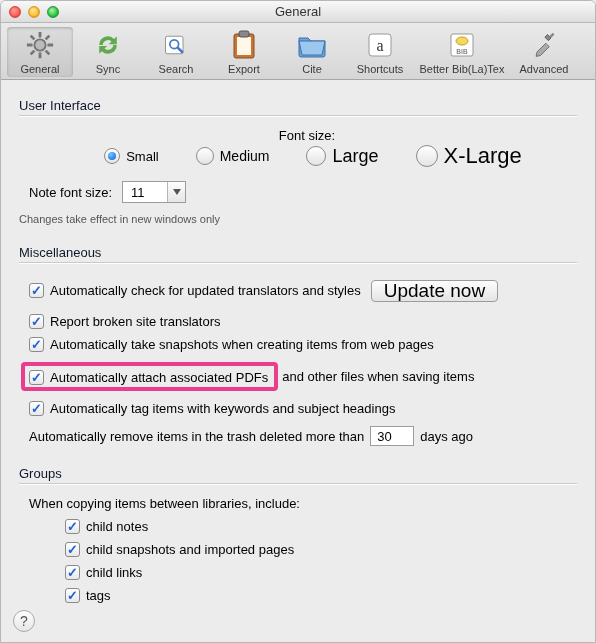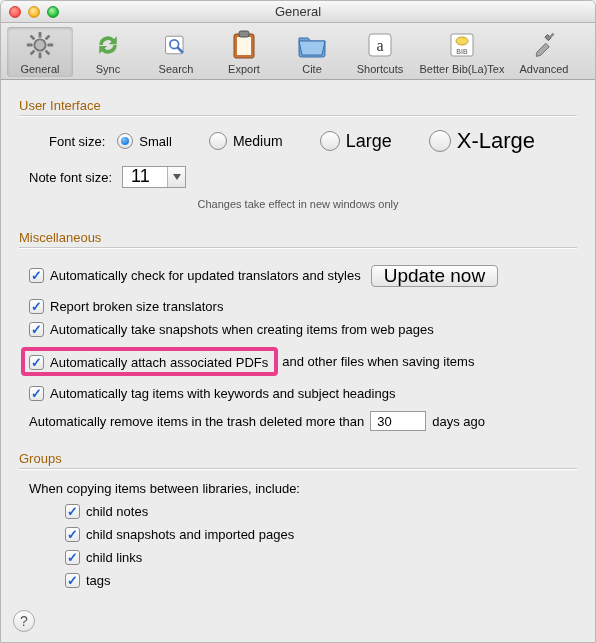--- a/index.html
+++ b/index.html
@@ -68,36 +68,36 @@
     width: 32px; height: 32px;
     display: flex; align-items: center; justify-content: center;
   }
   .tool .tlabel { margin-top: 2px; }
   .content {
     background: #ececec;
     padding: 18px 18px 12px 18px;
   }
   .section-header {
     font-size: 13px;
-    color: #a16207;
+    color: #0f172a;
     margin-bottom: 2px;
     margin-top: 20px;
   }
   .section-header.first { margin-top: 0; }
   .hr {
     height: 1px; background: #c9c9c9;
     box-shadow: 0 1px 0 #fff;
     margin-bottom: 12px;
   }
   .row {
     display: flex;
     align-items: center;
     margin: 6px 0;
   }
-  .indent { padding-left: 30px; }
+  .indent { padding-left: 30px; flex-direction: column; }
   .indent2 { padding-left: 46px; }
   .indent3 { padding-left: 10px; }
   .label { font-size: 13px; }
   .radio-group { display: flex; align-items: center; gap: 18px; }
   .radio-group.large { gap: 37px; }
   .radio { display: inline-flex; align-items: center; gap: 6px; }
   .radio-dot {
     width: 16px; height: 16px; border-radius: 50%;
     border: 1px solid #8a8a8a;
     background: linear-gradient(#fff,#e4e4e4);
@@ -109,37 +109,36 @@
     display:none;
   }
   .radio.selected .radio-dot .inner { display:block; }
   .radio.lg .radio-dot { width:18px;height:18px; }
   .radio.lg .rlabel { font-size: 14px; }
   .radio.xl .radio-dot { width:20px;height:20px; }
   .radio.xl .rlabel { font-size: 18px; }
   .radio.xxl .radio-dot { width:22px;height:22px; }
   .radio.xxl .rlabel { font-size: 22px; font-weight: 500;}
   .select {
-    display:inline-flex; align-items:flex-end;
+    display:inline-flex; align-items:center;
     border: 1px solid #9b9b9b;
     background: #fff;
     height: 22px;
-    font-size: 18px;
+    font-size: 13px;
   }
   .select .val { padding: 0 8px; min-width: 44px; }
   .select .arrow {
     width: 18px; height: 100%;
     border-left: 1px solid #b5b5b5;
     display:flex;align-items:center;justify-content:center;
     background: linear-gradient(#fdfdfd,#e6e6e6);
   }
   .note {
     font-size: 11px; color: #555;
     margin-top: 10px;
-    text-align: center;
   }
   .check {
     display: flex; align-items: center; gap: 6px;
     margin: 8px 0;
     font-size: 13px;
   }
   .check .box {
     width: 15px; height: 15px;
     border: 1px solid #8a8a8a;
     border-radius: 3px;
@@ -154,21 +153,21 @@
     border: 1px solid #9b9b9b;
     border-radius: 4px;
     background: linear-gradient(#fefefe,#e4e4e4);
     font-size: 19px;
     margin-left: 10px;
   }
   .numbox {
     display:inline-block;
     border:1px solid #9b9b9b;
     background:#fff;
-    height: 20px; width: 56px;
+    height: 20px; width: 44px;
     padding: 0 6px;
     font-size: 13px;
     line-height: 20px;
     margin: 0 6px;
   }
   .highlight-box {
     border: 4px solid #e83e8c;
     border-radius: 4px;
     padding: 4px 6px 2px 4px;
     display: inline-flex;
@@ -362,21 +361,21 @@
         <span>Automatically check for updated translators and styles</span>
       </div>
       <span class="btn">Update now</span>
     </div>
 
     <div class="indent3">
       <div class="check">
         <span class="box">
             <span class="tick">✓</span>
           </span>
-        <span>Report broken size translators</span>
+        <span>Report broken site translators</span>
       </div>
       <div class="check">
         <span class="box">
             <span class="tick">✓</span>
           </span>
         <span>Automatically take snapshots when creating items from web pages</span>
       </div>
 
       <div class="highlight-row">
         <span class="highlight-box">

